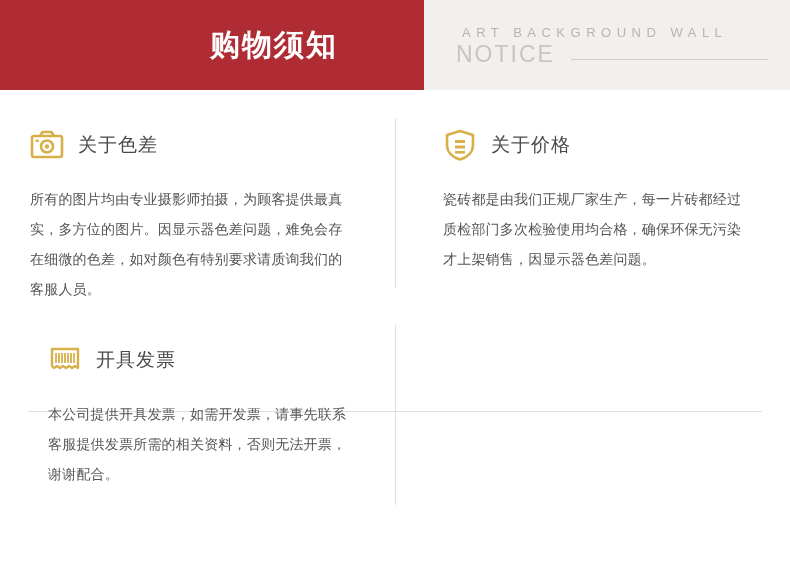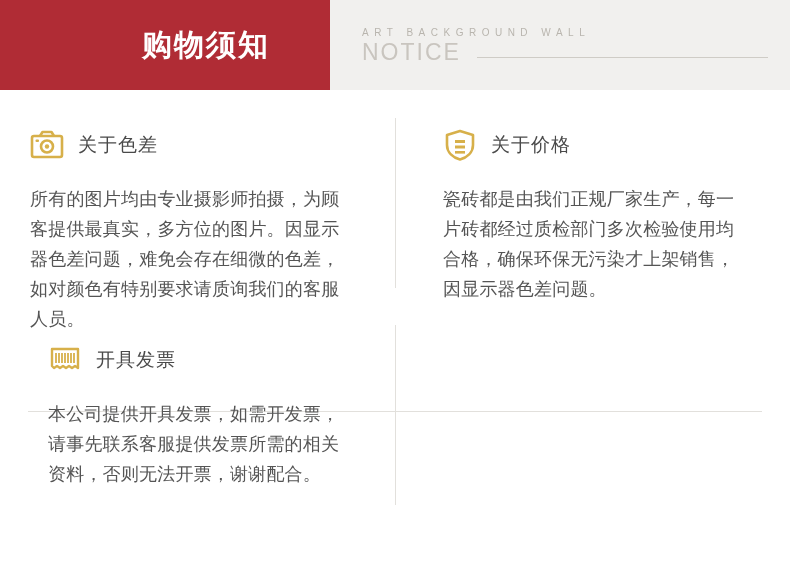--- a/index.html
+++ b/index.html
@@ -24,51 +24,52 @@
 
   
   .header {
     position: relative;
     height: 90px;
     background: #f1f0ee;
     display: flex;
     align-items: stretch;
   }
   .header-red {
-    width: 330px;
+    width: 424px;
     background: #b02c35;
     display: flex;
     align-items: center;
     justify-content: flex-end;
     box-sizing: border-box;
-    padding-right: 60px;
+    padding-right: 86px;
   }
   .header-title {
     color: #ffffff;
     font-size: 30px;
     font-weight: bold;
     letter-spacing: 2px;
     line-height: 1;
   }
   .header-right {
     flex: 1;
     position: relative;
     background: #f1f0ee;
     padding-left: 32px;
     box-sizing: border-box;
     display: flex;
     flex-direction: column;
     justify-content: center;
   }
   .header-en-small {
     color: #b9b5ae;
-    font-size: 10px;
+    font-size: 13px;
     letter-spacing: 5.5px;
     margin-bottom: 3px;
     font-family: "Liberation Sans", sans-serif;
+    margin-left: 6px;
   }
   .header-en-big-row {
     display: flex;
     align-items: center;
   }
   .header-en-big {
     color: #c9c5bf;
     font-size: 23px;
     letter-spacing: 2px;
     line-height: 1;
@@ -139,21 +140,21 @@
     display: flex;
     align-items: center;
     justify-content: center;
   }
   .item-title {
     font-size: 19px;
     color: #4a4a4a;
     letter-spacing: 1px;
   }
   .item-body {
-    font-size: 18px;
+    font-size: 14px;
     line-height: 30px;
     color: #555555;
     letter-spacing: 0.2px;
   }
   .item-body p { margin: 0; }
 
   svg { display: block; }
 </style>
 </head>
 <body>

